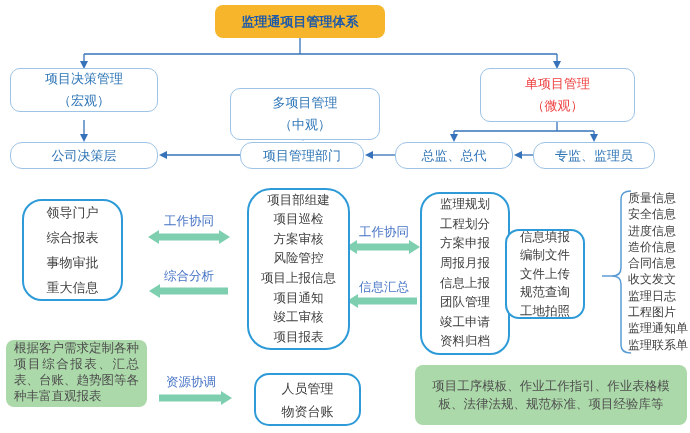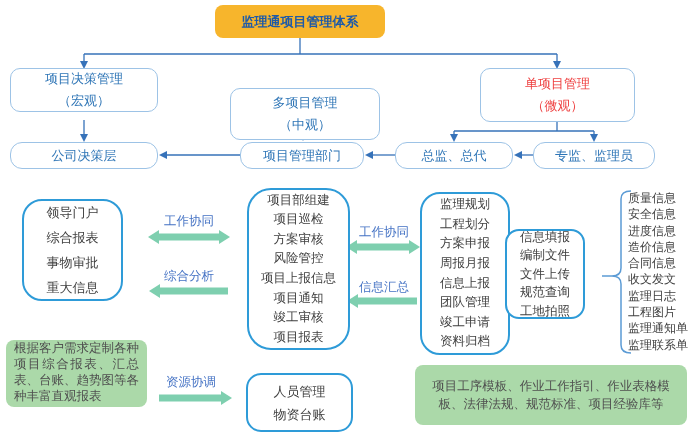--- a/index.html
+++ b/index.html
@@ -186,20 +186,20 @@
   </div>
 
   <div class="abs alabel" style="left:154px;top:213px;width:70px;">工作协同</div>
   <div class="abs alabel" style="left:154px;top:268px;width:70px;">综合分析</div>
   <div class="abs alabel" style="left:349px;top:224px;width:70px;">工作协同</div>
   <div class="abs alabel" style="left:349px;top:279px;width:70px;">信息汇总</div>
   <div class="abs alabel" style="left:156px;top:374px;width:70px;">资源协调</div>
 
   <div class="abs greenbox left" style="left:6px;top:340px;width:141px;height:67px;">根据客户需求定制各种项目综合报表、汇总表、台账、趋势图等各种丰富直观报表</div>
 
-  <div class="abs panel personnel-box" style="left:246px;top:373px;width:107px;height:59px;">
+  <div class="abs panel personnel-box" style="left:254px;top:373px;width:107px;height:53px;">
     <div class="pi">人员管理</div>
     <div class="pi">物资台账</div>
   </div>
 
   <div class="abs greenbox right" style="left:415px;top:365px;width:272px;height:60px;">项目工序模板、作业工作指引、作业表格模板、法律法规、规范标准、项目经验库等</div>
 
 </div>
 
 </body></html>

